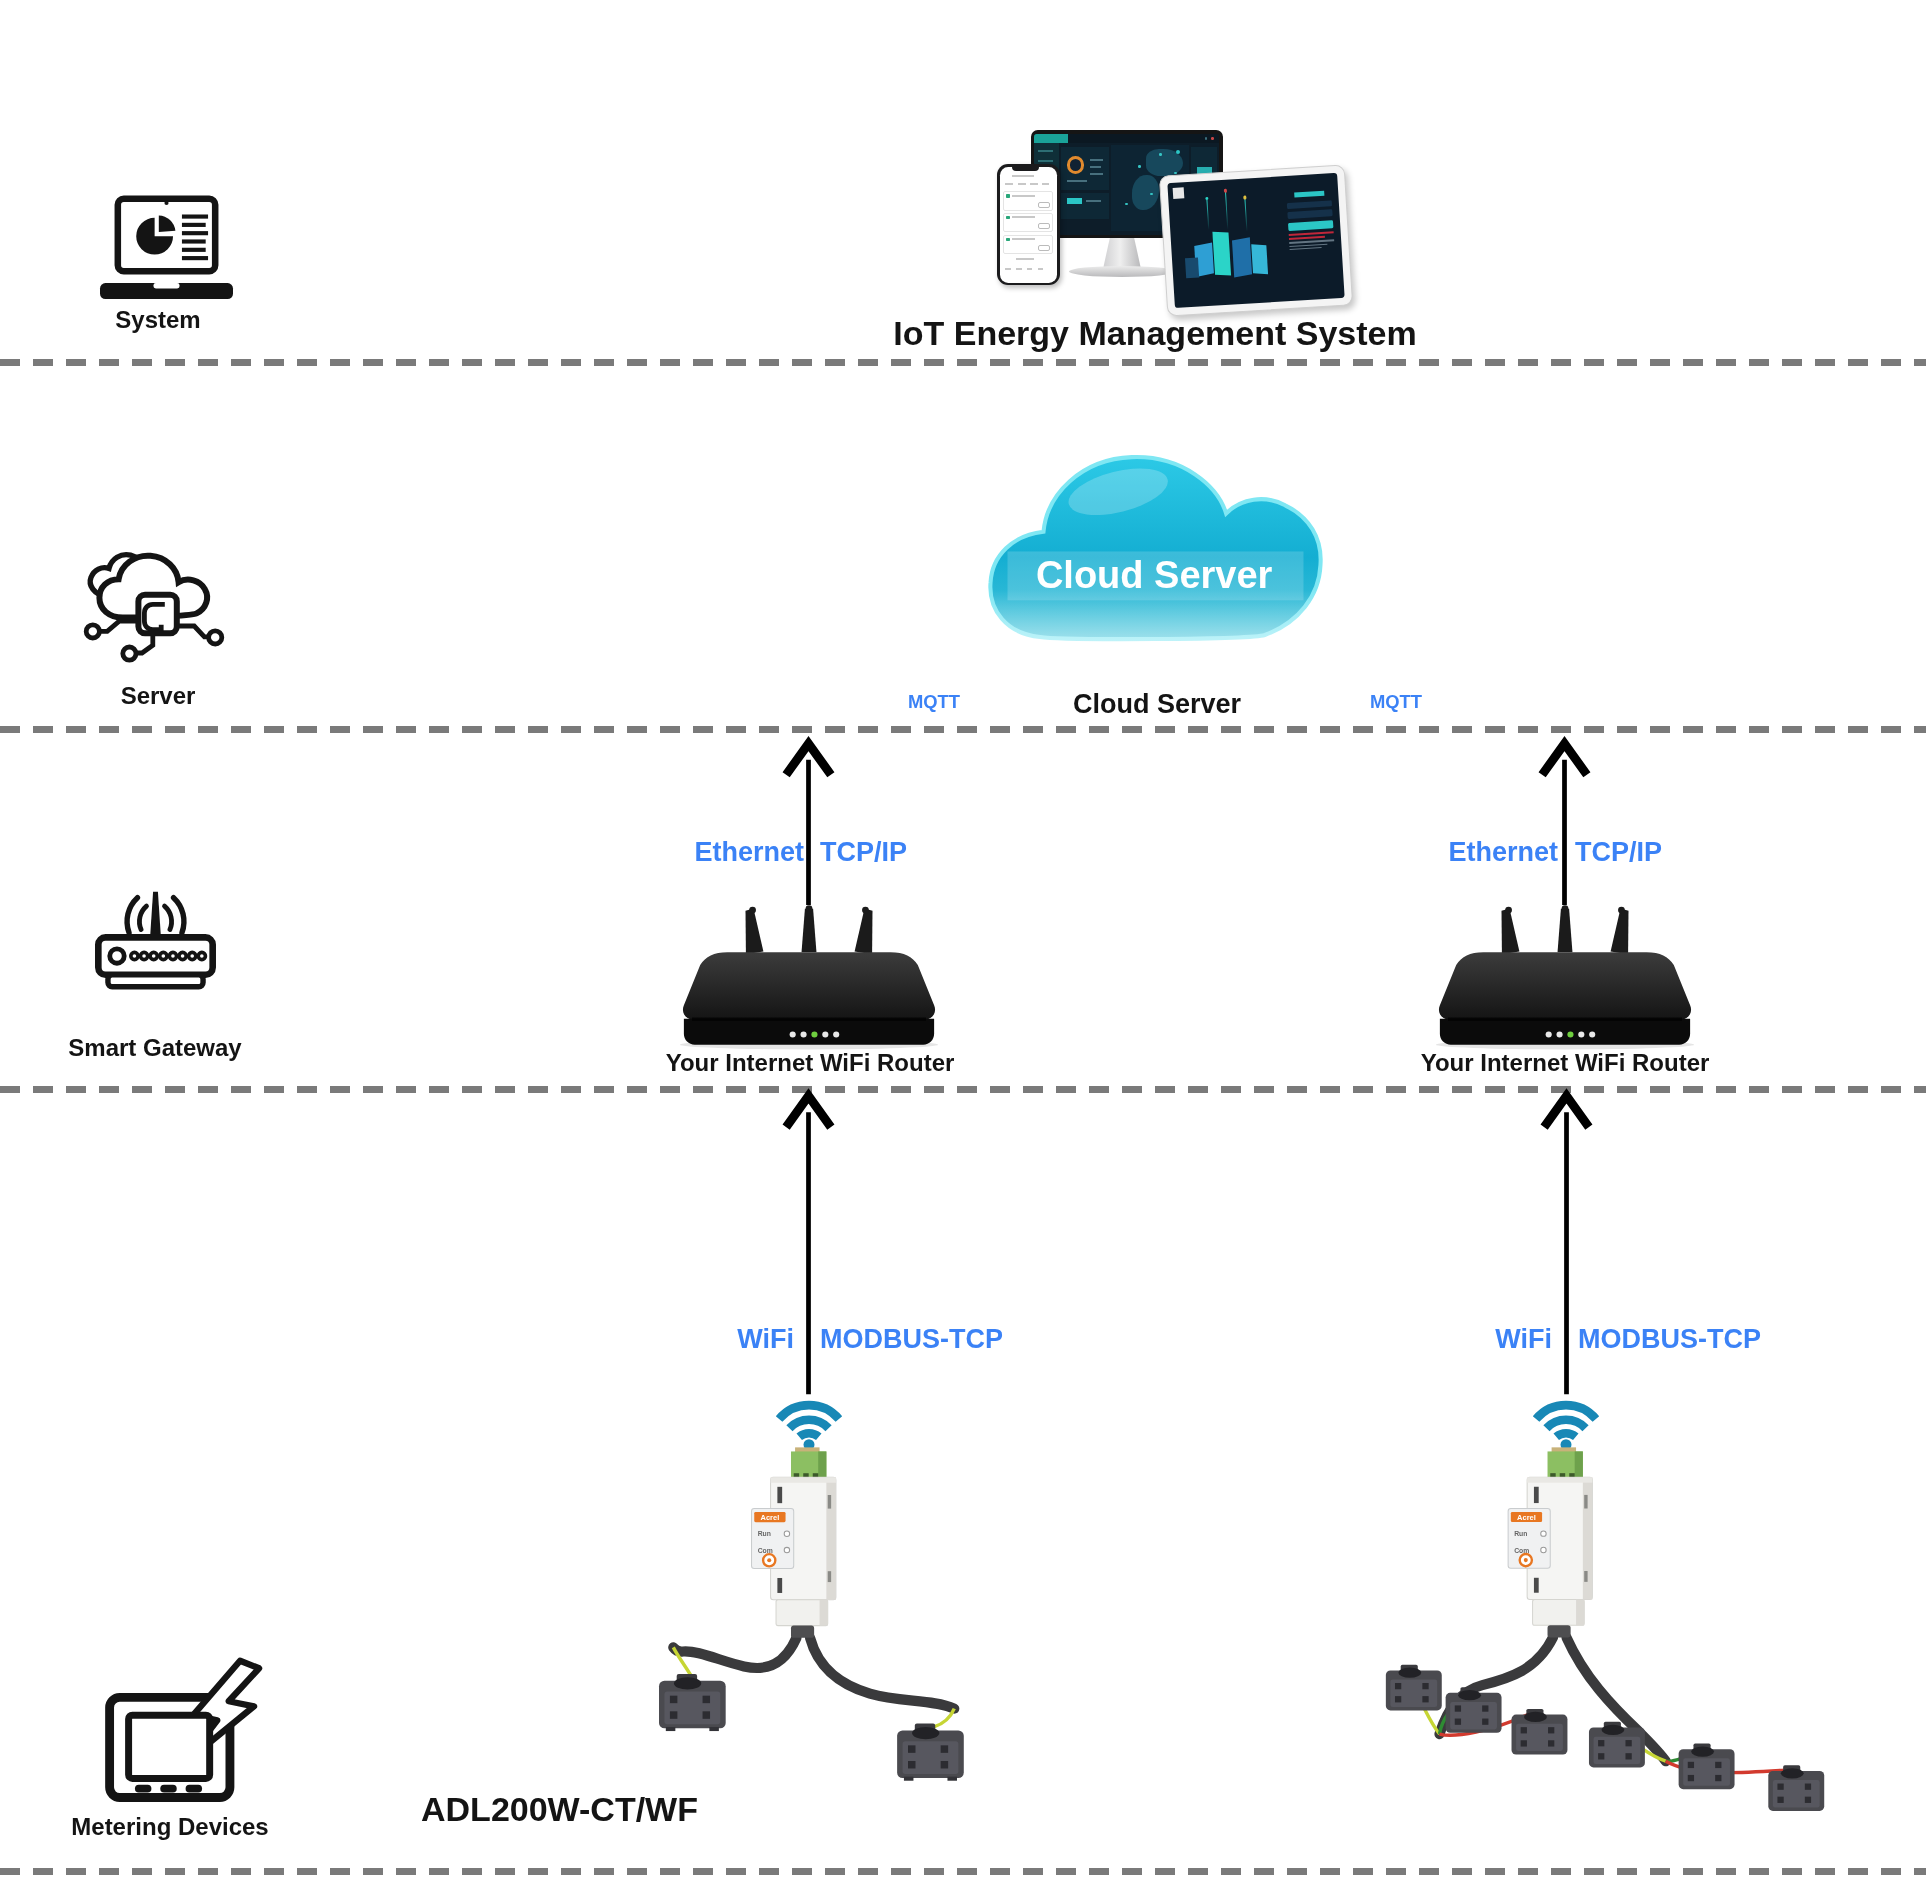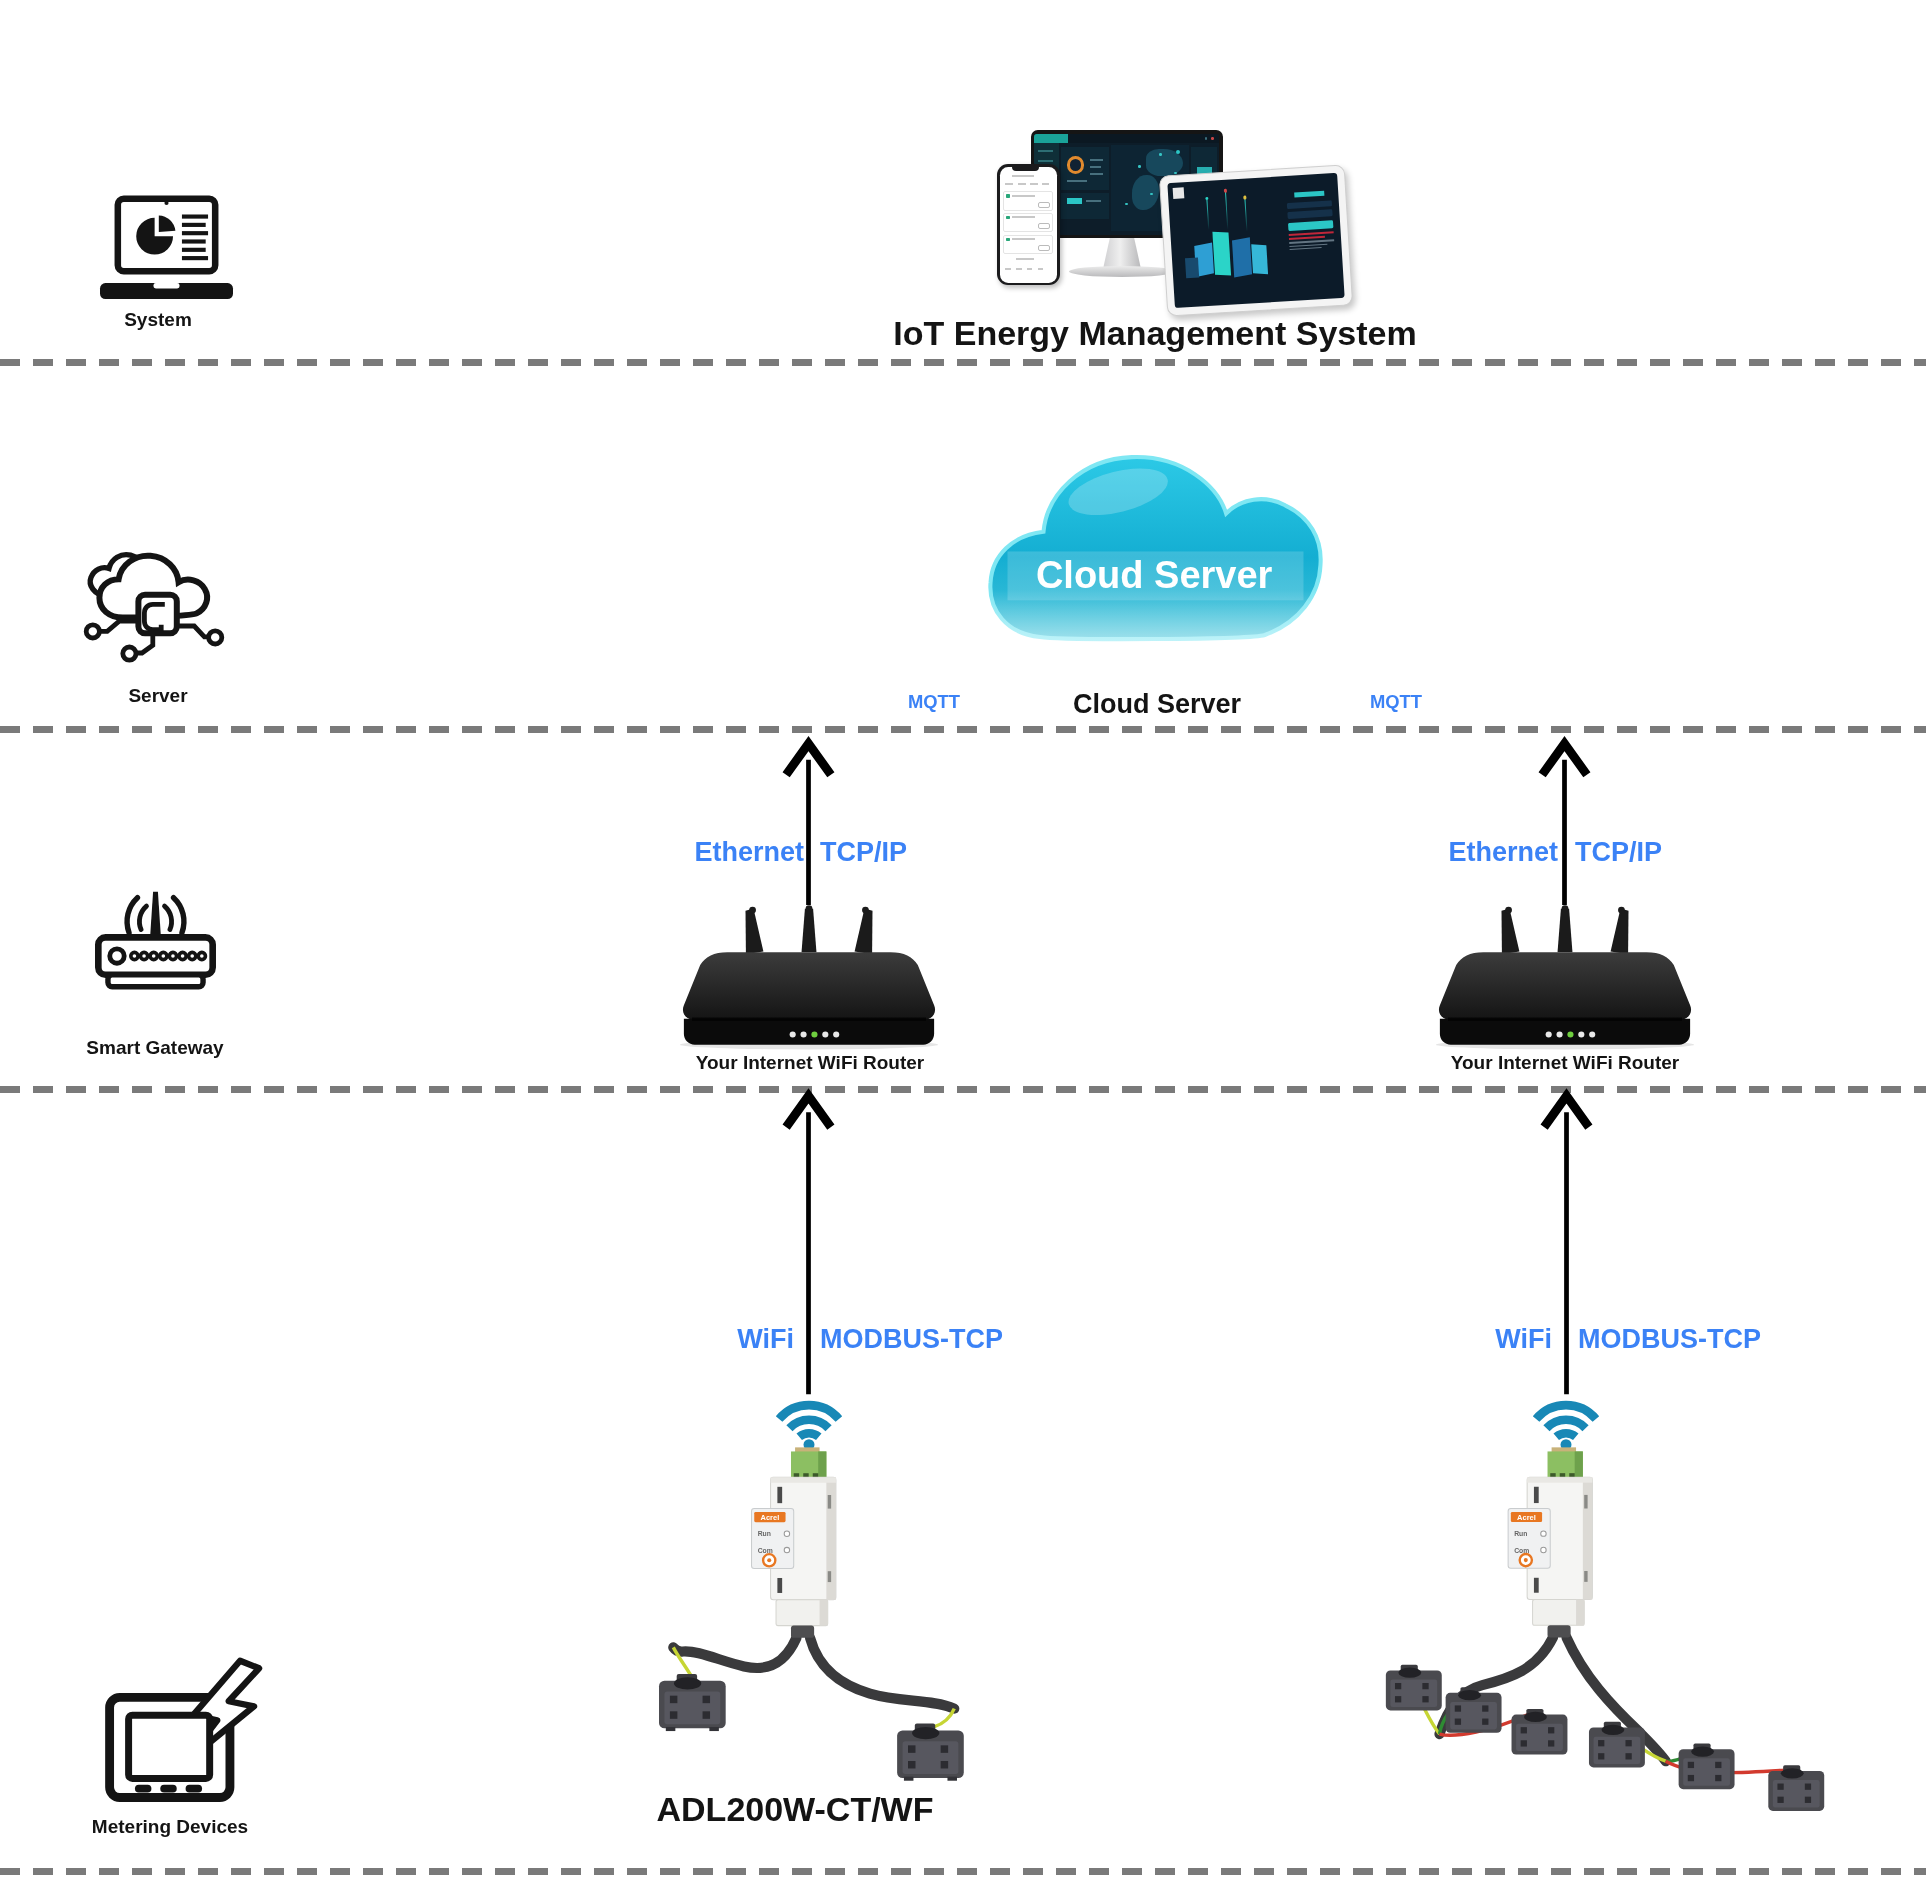--- a/index.html
+++ b/index.html
@@ -4,25 +4,25 @@
 <style>
   html,body{margin:0;padding:0;background:#fff;}
   #canvas{position:relative;width:1926px;height:1900px;background:#fff;overflow:hidden;
           font-family:"Liberation Sans", sans-serif;}
   .abs{position:absolute;}
   .sep{position:absolute;left:0;width:1926px;height:6.8px;
        background:repeating-linear-gradient(90deg,#7a7a7a 0 20.4px,transparent 20.4px 33px);}
   .lbl{position:absolute;font-weight:bold;color:#141414;white-space:nowrap;}
   .ctr{transform:translateX(-50%);}
   .cyan{color:#3b82f6;}
-  .f36{font-size:19px;line-height:27px;}
+  .f36{font-size:24px;line-height:27px;}
   .f38{font-size:34px;line-height:30px;}
   .f40{font-size:27px;line-height:30px;}
   .f27{font-size:18.4px;line-height:20.4px;}
-  .tcenter{text-align:center;}
+  .tcenter{text-align:left;}
   svg{display:block;overflow:visible;}
   .svgtext{font-family:"Liberation Sans",sans-serif;font-weight:bold;}
   
   #devices{position:absolute;left:989px;top:129px;width:350px;height:175px;}
   #monitor{position:absolute;left:42px;top:1.4px;width:185px;height:101px;background:#151515;border-radius:6.8px;padding:3.4px;z-index:2;}
   #monitor .screen{position:relative;width:100%;height:100%;background:#0d1d29;border-radius:2.7px;overflow:hidden;}
   #m-logo{position:absolute;left:0;top:0;width:34px;height:9.5px;background:#1aa399;}
   #m-top{position:absolute;left:34px;top:0;right:0;height:9.5px;background:#0b1822;}
   #m-side{position:absolute;left:0;top:9.5px;width:24.5px;bottom:0;background:#0f2f38;}
   .m-nav{position:absolute;left:4.1px;width:15px;height:2px;background:#2d6e74;}

